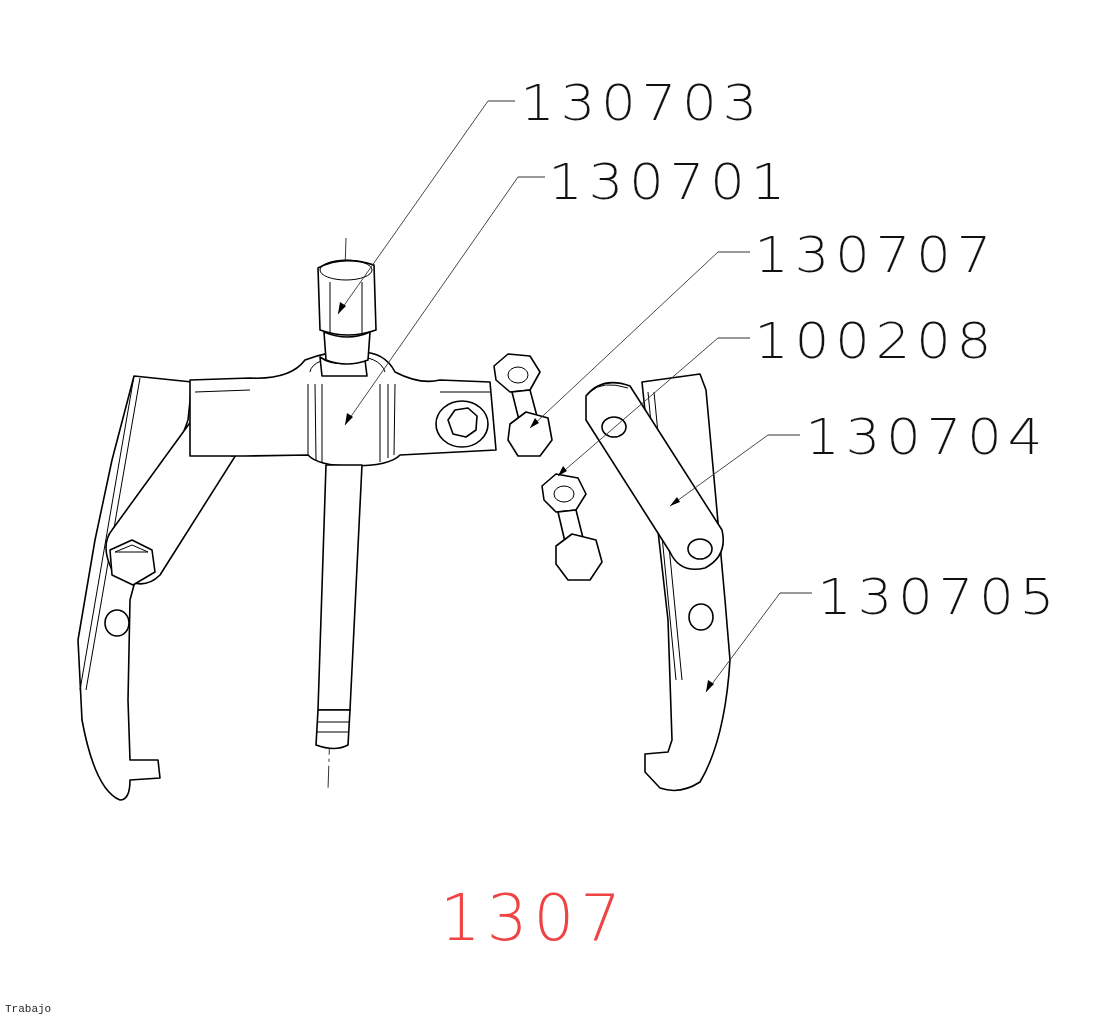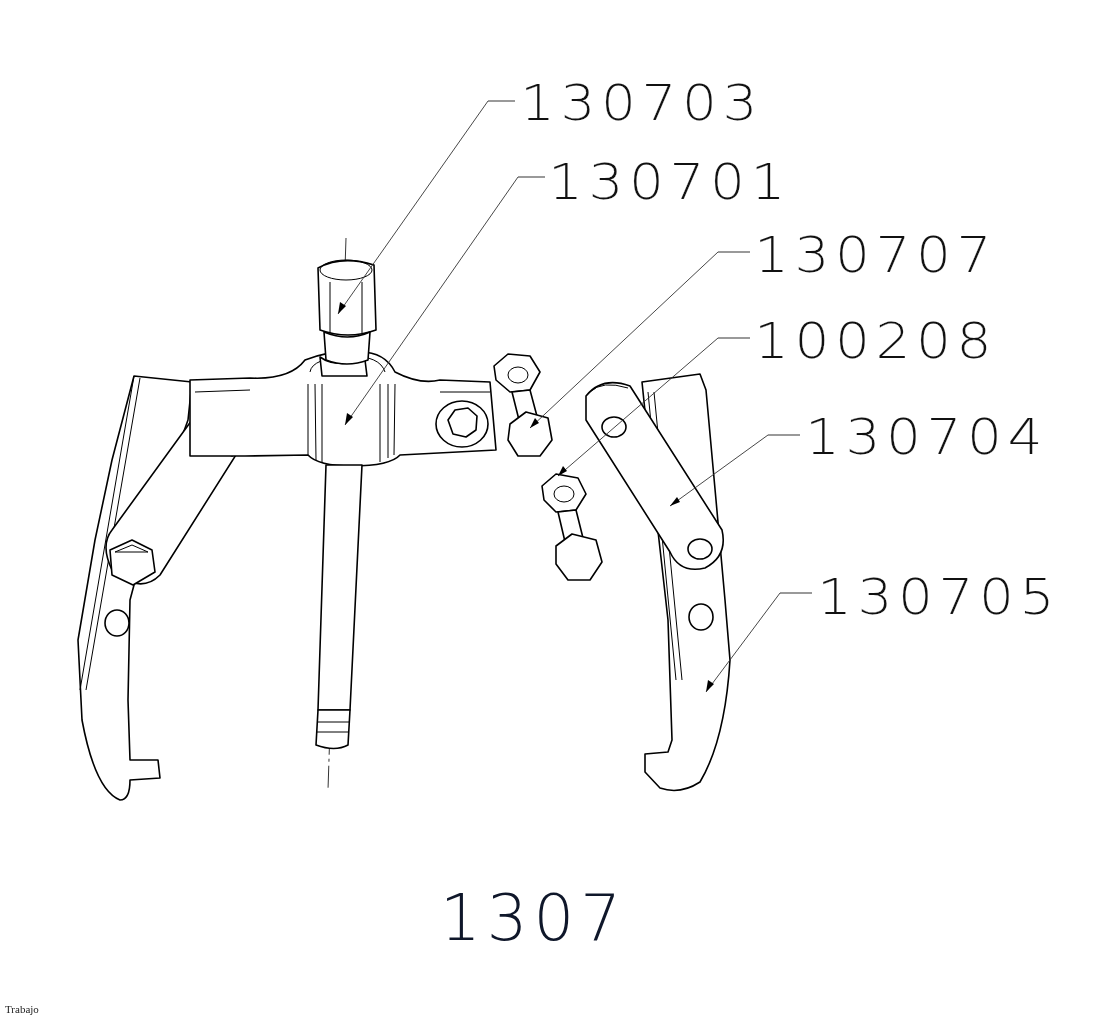--- a/index.html
+++ b/index.html
@@ -5,22 +5,22 @@
   html, body { margin: 0; padding: 0; background: #ffffff; }
   body { width: 1102px; height: 1020px; position: relative; overflow: hidden; font-family: "DejaVu Sans", sans-serif; }
   #drawing { position: absolute; left: 0; top: 0; width: 1102px; height: 1020px; }
   .part { fill: #ffffff; stroke: #000000; stroke-width: 1.6; stroke-linejoin: round; }
   .thin { fill: none; stroke: #000000; stroke-width: 1; }
   .leader { fill: none; stroke: #333333; stroke-width: 0.9; }
   .shelf { stroke: #555555; stroke-width: 1.2; }
   .center { fill: none; stroke: #000; stroke-width: 0.8; stroke-dasharray: 22 4 3 4; }
   .arrow { fill: #000; }
   .callout { position: absolute; font-family: "DejaVu Sans", sans-serif; font-weight: 200; font-size: 50px; letter-spacing: 5px; color: #111; line-height: 1; transform: scaleX(1.1); transform-origin: left top; -webkit-text-stroke: 0.2px #fff; }
-  .assembly { position: absolute; left: 440px; top: 886px; font-size: 64px; font-weight: 200; letter-spacing: 6px; color: #0f172a; line-height: 1; font-family: "DejaVu Sans", sans-serif; }
-  .footer { position: absolute; left: 5px; top: 1003px; font-size: 11px; color: #222; font-family: Liberation Serif, serif; }
+  .assembly { position: absolute; left: 440px; top: 886px; font-size: 64px; font-weight: 200; letter-spacing: 6px; color: #ef4444; line-height: 1; font-family: "DejaVu Sans", sans-serif; }
+  .footer { position: absolute; left: 5px; top: 1003px; font-size: 11px; color: #222; font-family: Liberation Mono, monospace; }
 </style>
 </head>
 <body>
 
 <svg id="drawing" viewBox="0 0 1102 1020" xmlns="http://www.w3.org/2000/svg">
 
   <line class="center" x1="346" y1="238" x2="328" y2="790"></line>
 
   <g>
     <path class="part" d="M134,376 L192,382 L188,420 L150,525 L130,600 L128,700 L130,760 L158,760 L160,778 L130,780 Q130,800 120,800 Q95,790 82,720 L78,640 L95,540 L112,460 Z"></path>

